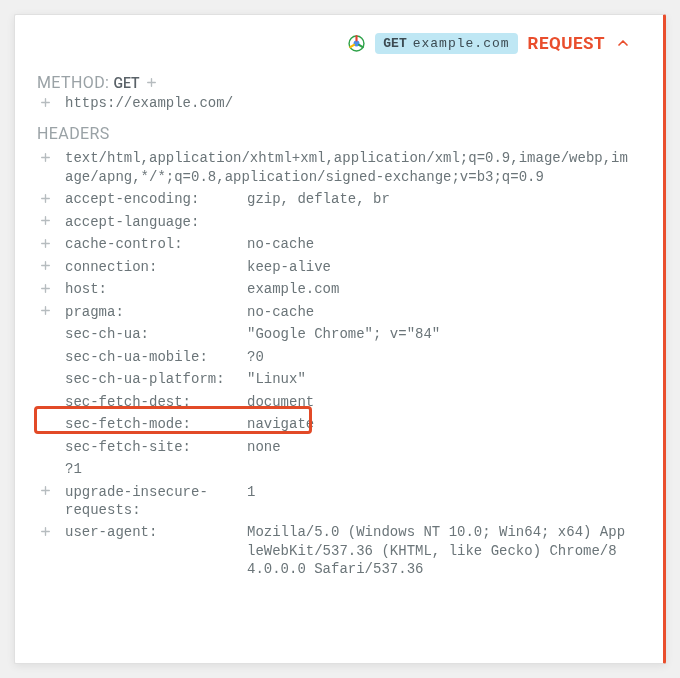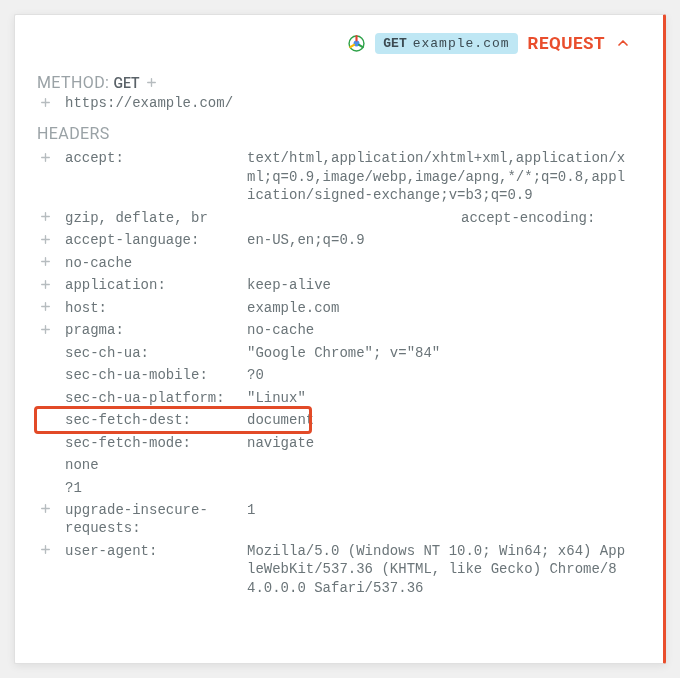--- a/index.html
+++ b/index.html
@@ -176,56 +176,55 @@
   </div>
 
   <div class="section-label">HEADERS</div>
   <div class="headers-block" id="headers">
       <div class="header-row">
         <span class="plus-icon">
           <svg viewBox="0 0 24 24" width="13" height="13">
             <path d="M12 5v14M5 12h14" stroke="#b6bcbf" stroke-width="2.5" stroke-linecap="round"></path>
           </svg>
         </span>
-        <span class="mono header-name">accept:</span>
         <span class="mono header-value">text/html,application/xhtml+xml,application/xml;q=0.9,image/webp,image/apng,*/*;q=0.8,application/signed-exchange;v=b3;q=0.9</span>
       </div>
       <div class="header-row">
         <span class="plus-icon">
           <svg viewBox="0 0 24 24" width="13" height="13">
             <path d="M12 5v14M5 12h14" stroke="#b6bcbf" stroke-width="2.5" stroke-linecap="round"></path>
           </svg>
         </span>
+        <span class="mono header-name">accept-encoding:</span>
         <span class="mono header-value">gzip, deflate, br</span>
-        <span class="mono header-name">accept-encoding:</span>
       </div>
       <div class="header-row">
         <span class="plus-icon">
           <svg viewBox="0 0 24 24" width="13" height="13">
             <path d="M12 5v14M5 12h14" stroke="#b6bcbf" stroke-width="2.5" stroke-linecap="round"></path>
           </svg>
         </span>
         <span class="mono header-name">accept-language:</span>
-        <span class="mono header-value">en-US,en;q=0.9</span>
-      </div>
-      <div class="header-row">
-        <span class="plus-icon">
-          <svg viewBox="0 0 24 24" width="13" height="13">
-            <path d="M12 5v14M5 12h14" stroke="#b6bcbf" stroke-width="2.5" stroke-linecap="round"></path>
-          </svg>
-        </span>
+      </div>
+      <div class="header-row">
+        <span class="plus-icon">
+          <svg viewBox="0 0 24 24" width="13" height="13">
+            <path d="M12 5v14M5 12h14" stroke="#b6bcbf" stroke-width="2.5" stroke-linecap="round"></path>
+          </svg>
+        </span>
+        <span class="mono header-name">cache-control:</span>
         <span class="mono header-value">no-cache</span>
       </div>
       <div class="header-row">
         <span class="plus-icon">
           <svg viewBox="0 0 24 24" width="13" height="13">
             <path d="M12 5v14M5 12h14" stroke="#b6bcbf" stroke-width="2.5" stroke-linecap="round"></path>
           </svg>
         </span>
-        <span class="mono header-name">application:</span>
+        <span class="mono header-name">connection:</span>
         <span class="mono header-value">keep-alive</span>
       </div>
       <div class="header-row">
         <span class="plus-icon">
           <svg viewBox="0 0 24 24" width="13" height="13">
             <path d="M12 5v14M5 12h14" stroke="#b6bcbf" stroke-width="2.5" stroke-linecap="round"></path>
           </svg>
         </span>
         <span class="mono header-name">host:</span>
         <span class="mono header-value">example.com</span>
@@ -259,20 +258,21 @@
         <span class="mono header-name">sec-fetch-dest:</span>
         <span class="mono header-value">document</span>
       </div>
       <div class="header-row">
         <span class="plus-spacer"></span>
         <span class="mono header-name">sec-fetch-mode:</span>
         <span class="mono header-value">navigate</span>
       </div>
       <div class="header-row">
         <span class="plus-spacer"></span>
+        <span class="mono header-name">sec-fetch-site:</span>
         <span class="mono header-value">none</span>
       </div>
       <div class="header-row">
         <span class="plus-spacer"></span>
         <span class="mono header-value">?1</span>
       </div>
       <div class="header-row">
         <span class="plus-icon">
           <svg viewBox="0 0 24 24" width="13" height="13">
             <path d="M12 5v14M5 12h14" stroke="#b6bcbf" stroke-width="2.5" stroke-linecap="round"></path>

